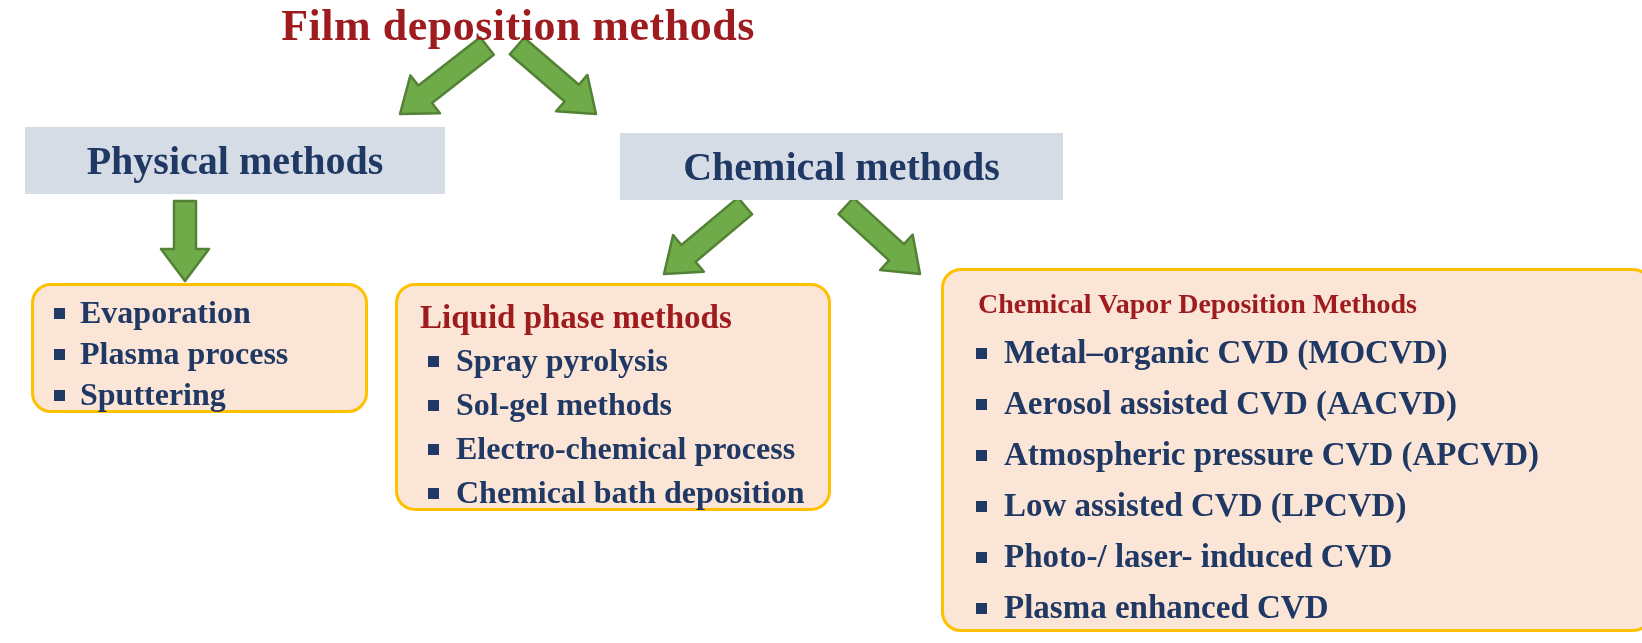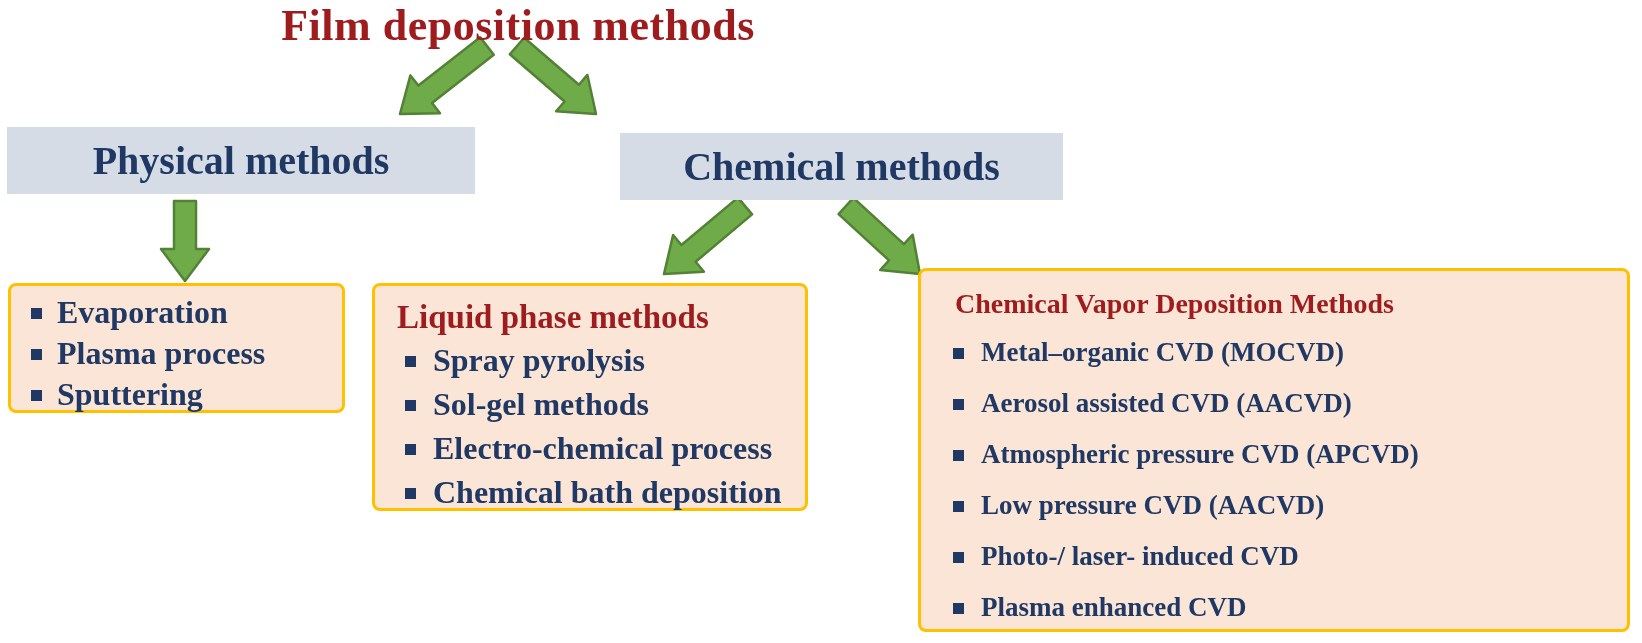--- a/index.html
+++ b/index.html
@@ -39,45 +39,46 @@
     color:var(--title-red);
     letter-spacing:0.5px;
   }
   .header-box{
     position:absolute;
     background:var(--header-bg);
     color:var(--navy);
     display:flex;align-items:center;justify-content:center;
     font-size:40px;
   }
-  .header-physical{left:7px;top:127px;width:468px;height:67px;}
+  .header-physical{left:25px;top:127px;width:420px;height:67px;}
   .header-chemical{left:620px;top:133px;width:443px;height:67px;}
   .content-box{
     position:absolute;
     background:var(--box-bg);
     border:3px solid var(--box-border);
-    border-radius:8px;
+    border-radius:20px;
     color:var(--navy);
+    margin-left:23px;
   }
   .box-physical{left:8px;top:283px;width:337px;height:130px;padding:6px 16px 0 20px;}
   .box-liquid{left:372px;top:283px;width:436px;height:228px;padding:10px 16px 0 20px;}
   .box-cvd{left:918px;top:268px;width:712px;height:364px;padding:10px 16px 0 22px;}
   .box-title{
     color:var(--title-red);
     display:flex;align-items:center;
   }
   .box-liquid .box-title{font-size:33px;height:42px;margin-left:2px;}
   .box-cvd .box-title{font-size:28px;height:46px;margin-left:12px;}
   ul.bullet-list{list-style:none;}
   ul.bullet-list li{
     display:flex;align-items:center;
   }
   .box-physical li{height:41px;font-size:32px;}
   .box-liquid li{height:44px;font-size:32px;padding-left:10px;}
-  .box-cvd li{height:51px;font-size:27px;padding-left:10px;}
+  .box-cvd li{height:51px;font-size:33px;padding-left:10px;}
   .sq{
     width:11px;height:11px;
     background:var(--navy);
     flex:0 0 auto;
     margin-right:17px;
     margin-top:2px;
   }
   .box-physical .sq{margin-right:15px;}
 </style>
 </head>
@@ -152,21 +153,21 @@
       <li>
           <span class="sq"></span>
           <span>Aerosol assisted CVD (AACVD)</span>
         </li>
       <li>
           <span class="sq"></span>
           <span>Atmospheric pressure CVD (APCVD)</span>
         </li>
       <li>
           <span class="sq"></span>
-          <span>Low pressure CVD (AACVD)</span>
+          <span>Low assisted CVD (LPCVD)</span>
         </li>
       <li>
           <span class="sq"></span>
           <span>Photo-/ laser- induced CVD</span>
         </li>
       <li>
           <span class="sq"></span>
           <span>Plasma enhanced CVD</span>
         </li>
     </ul>

